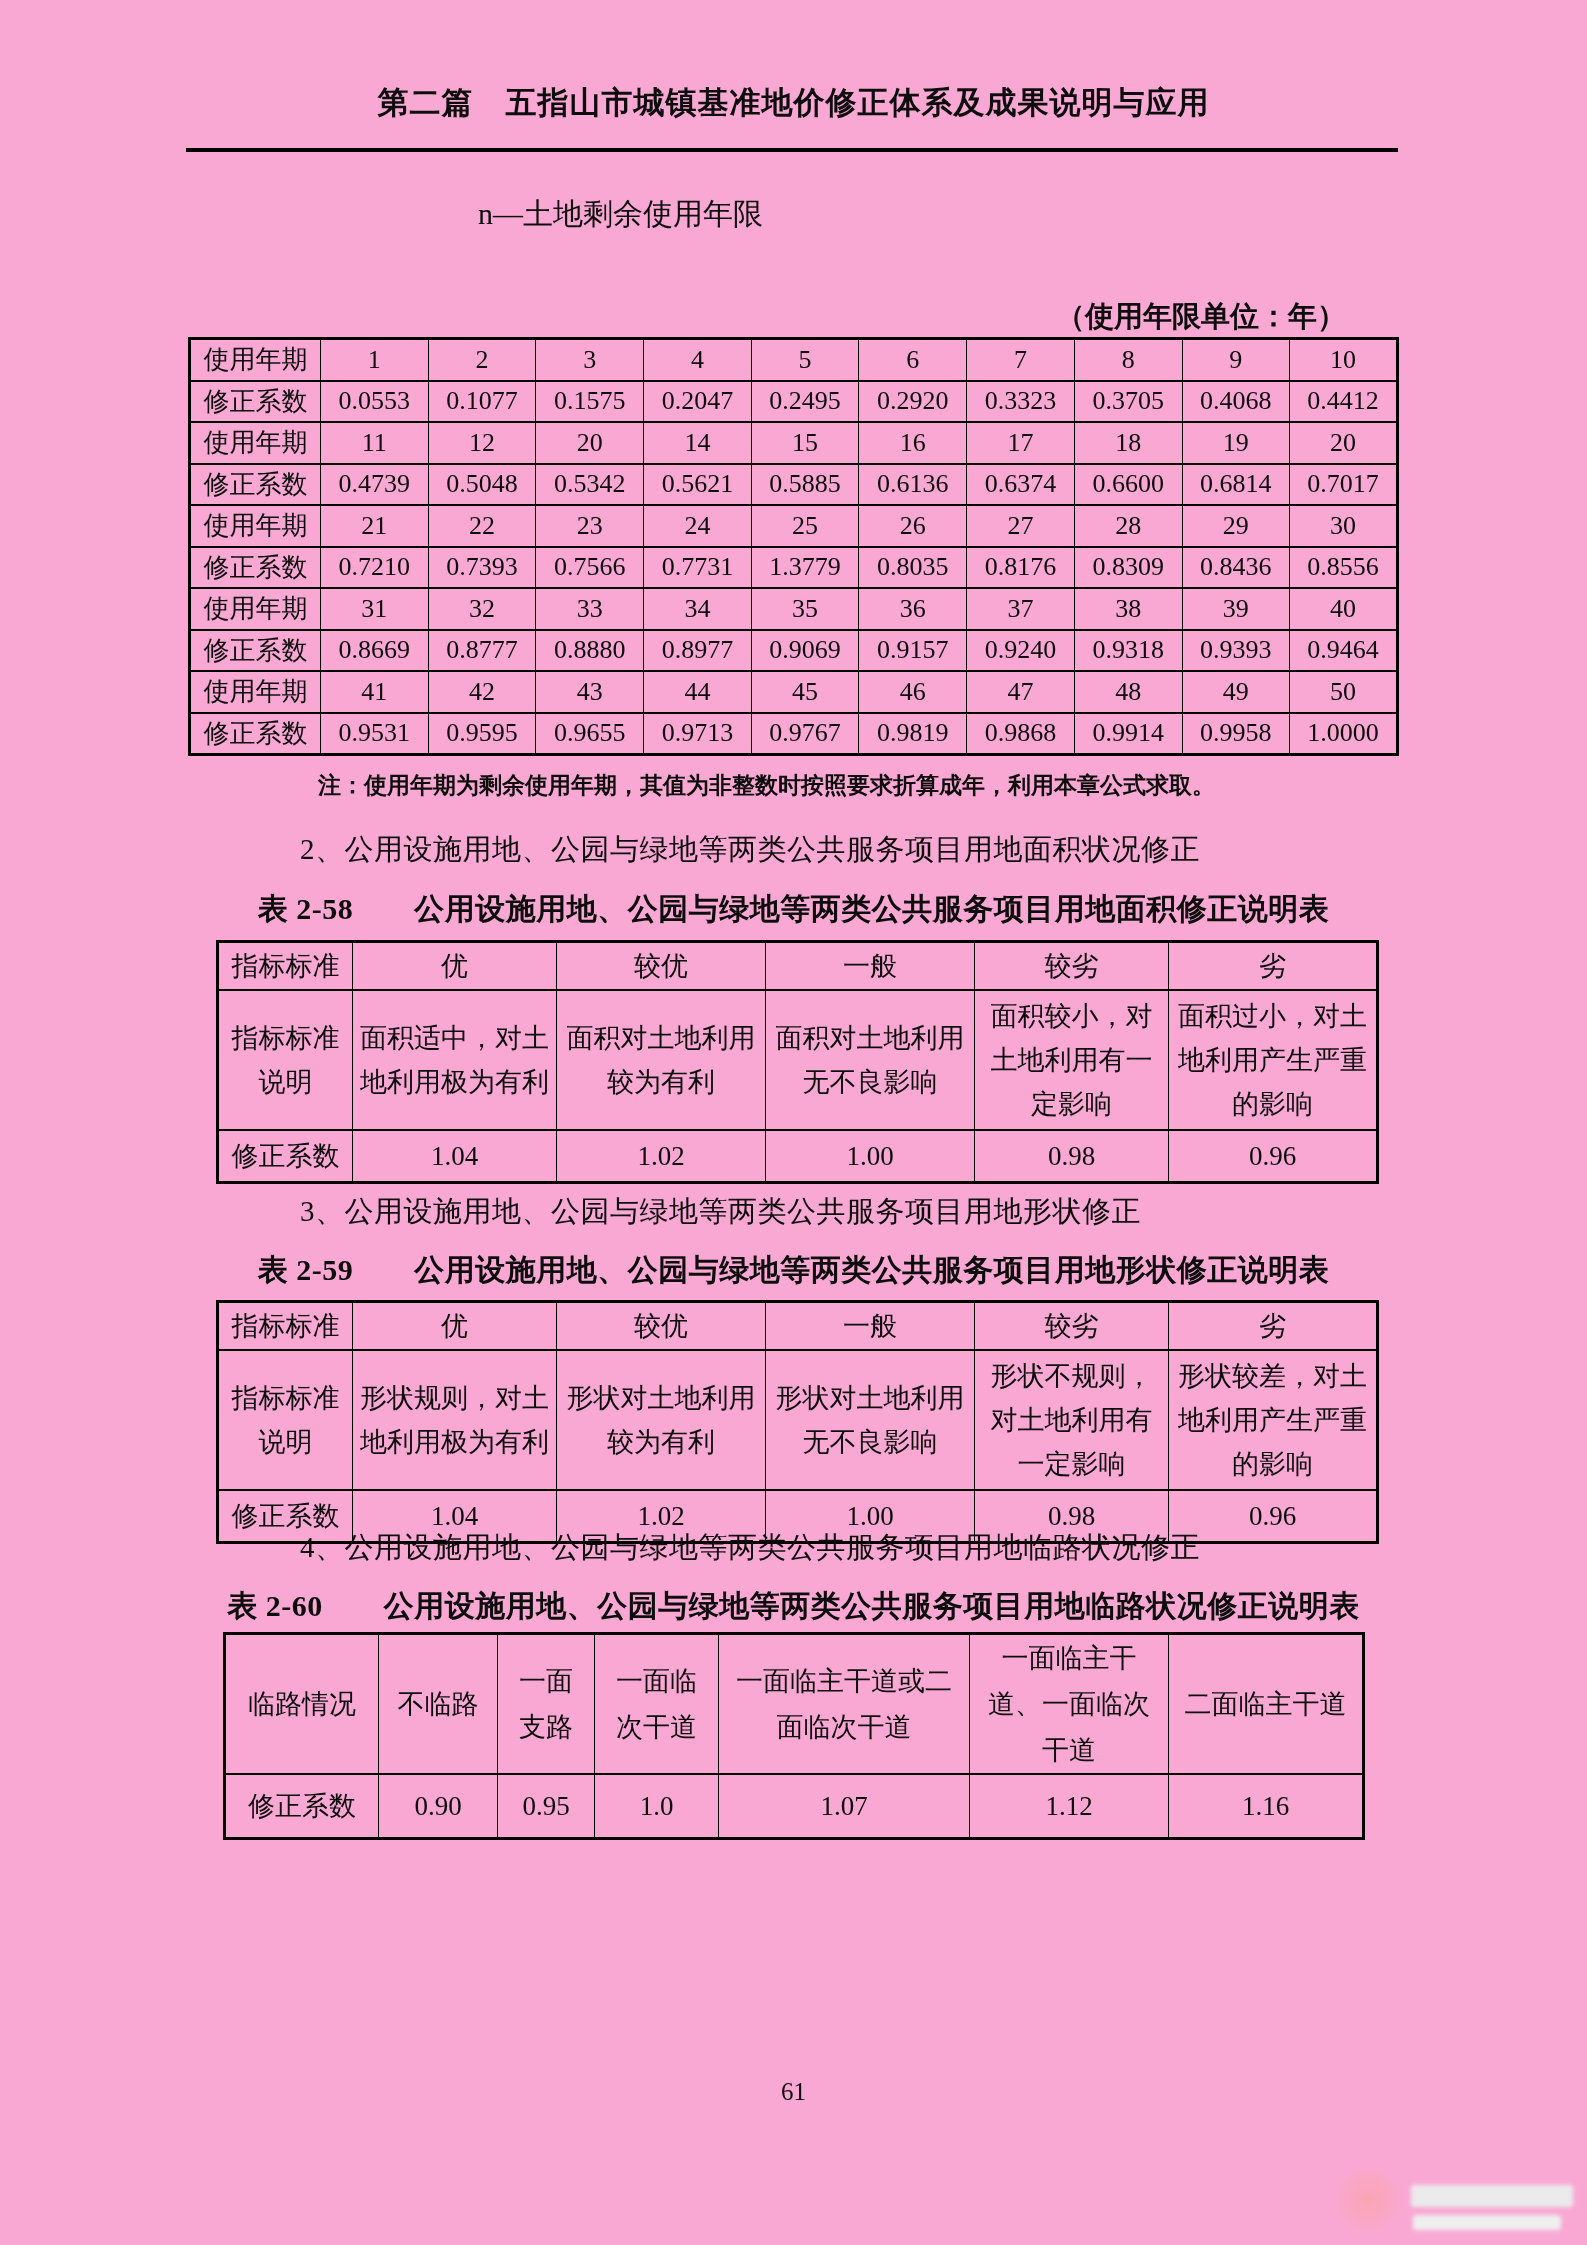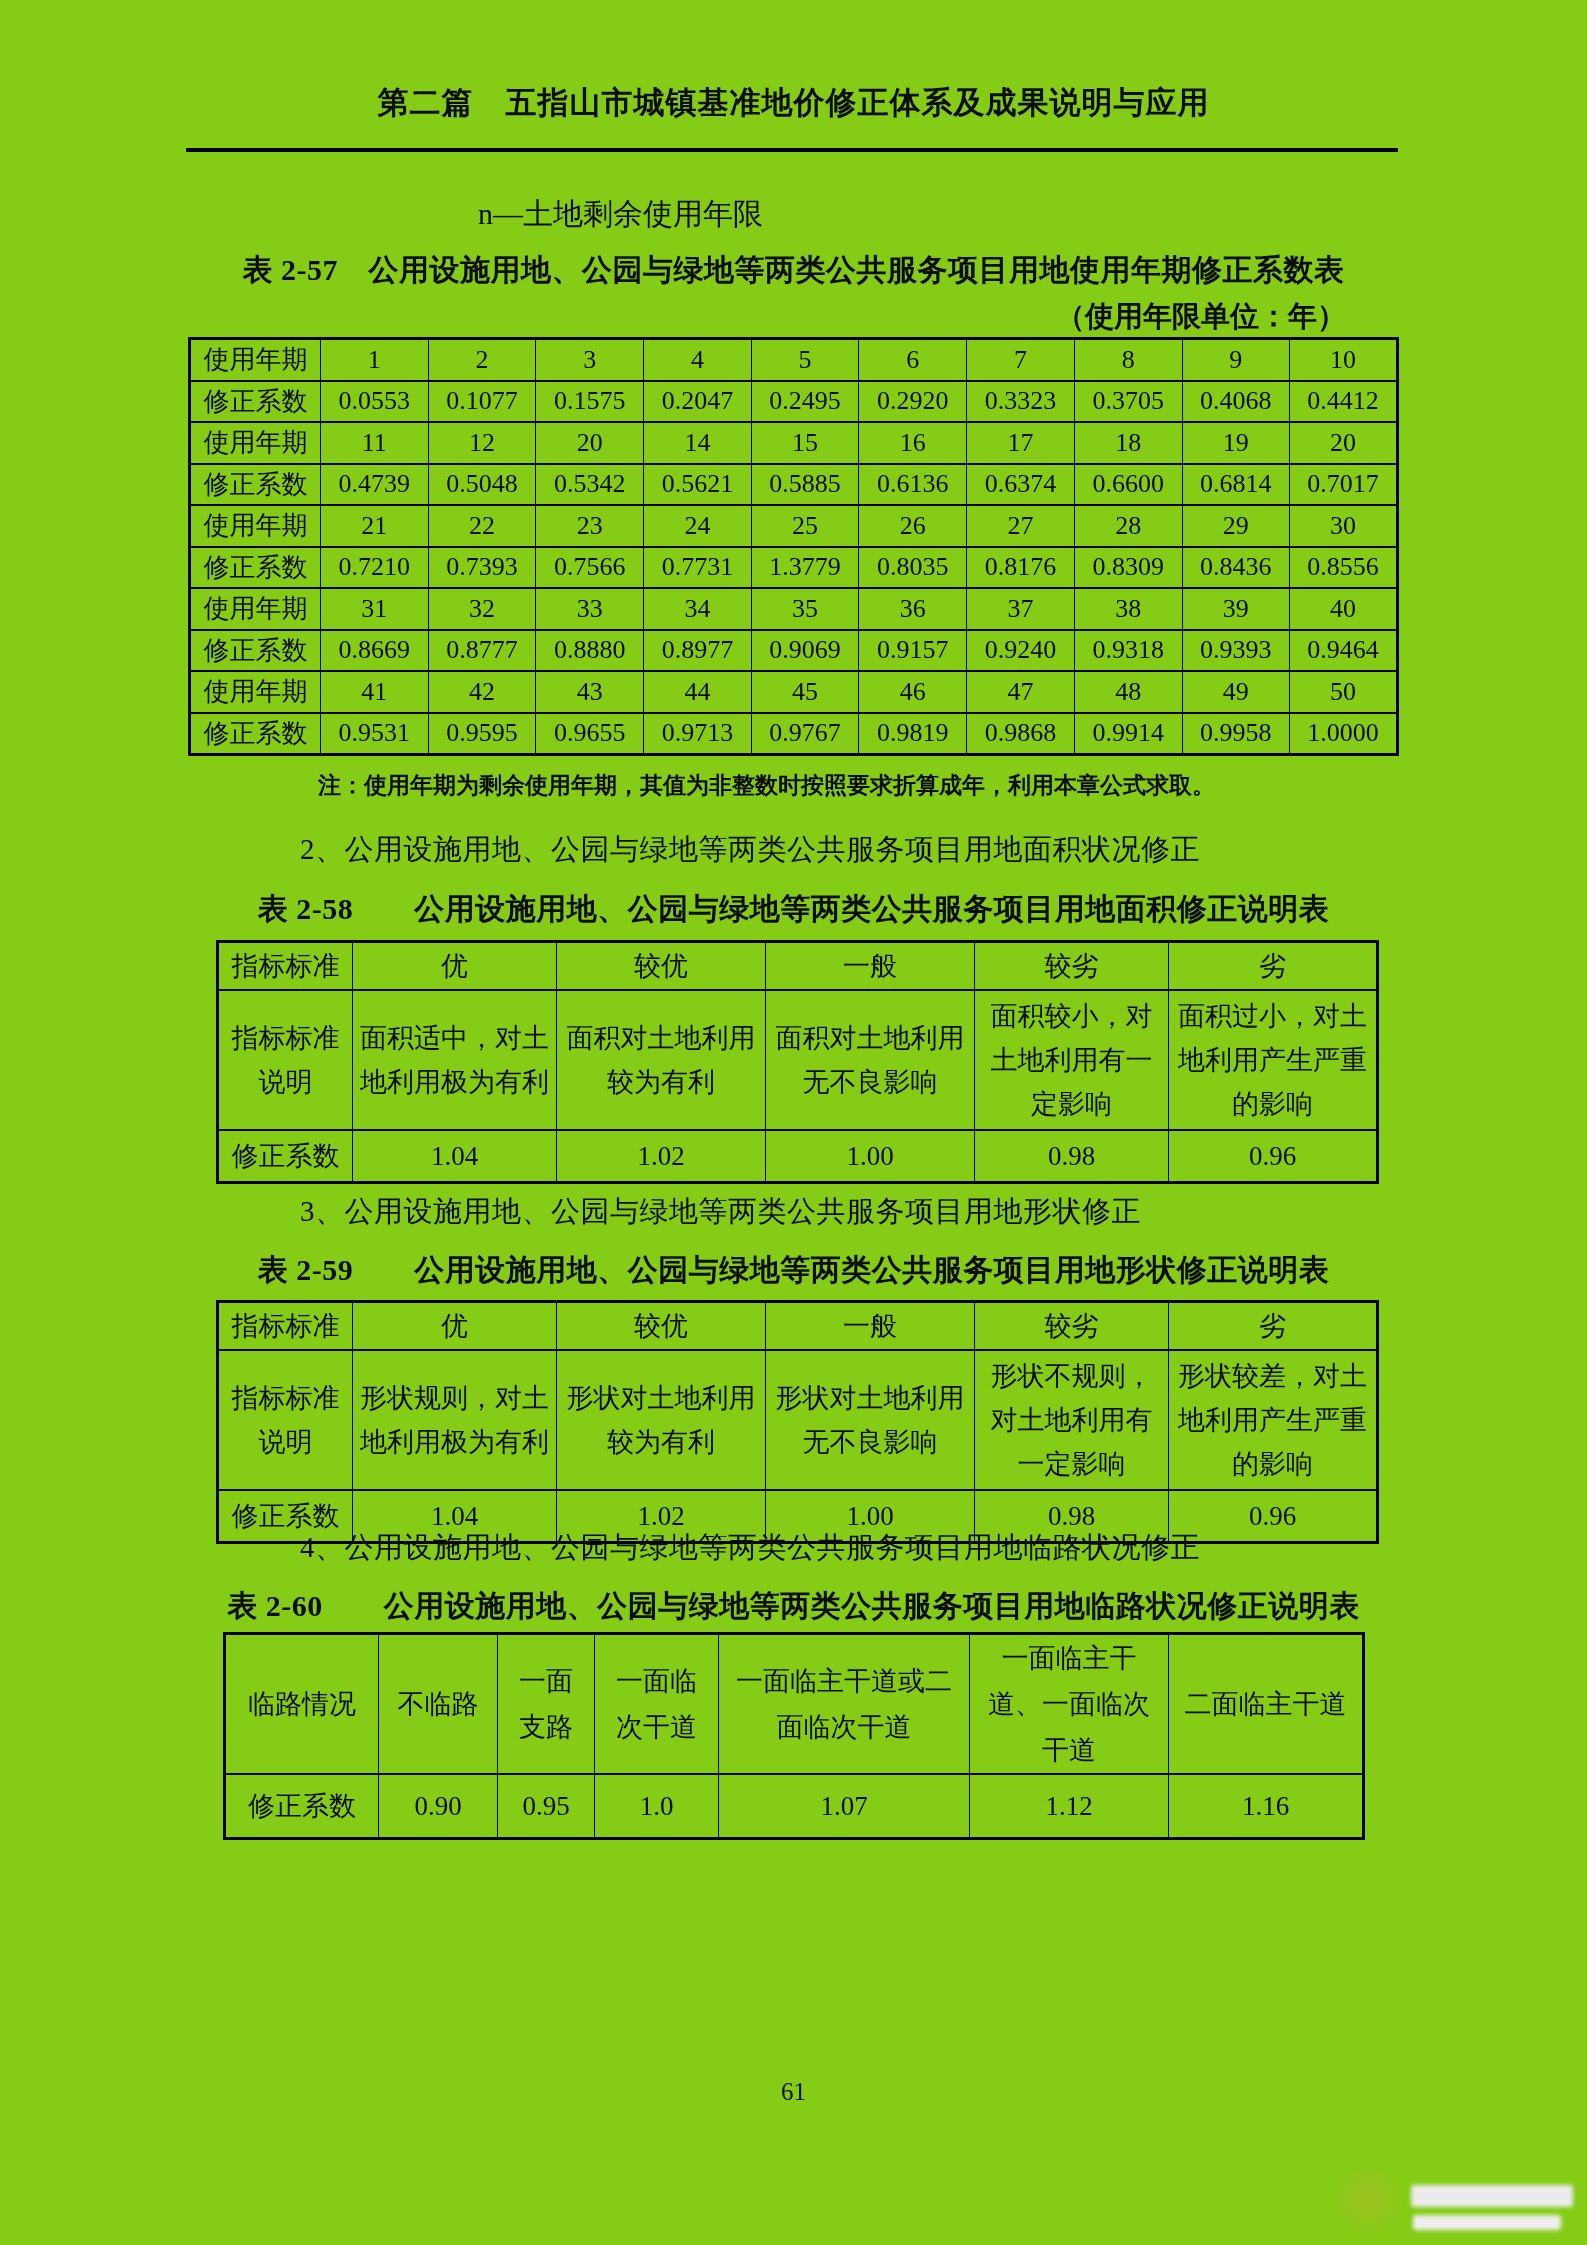--- a/index.html
+++ b/index.html
@@ -1,19 +1,19 @@
 <!DOCTYPE html>
 <html><head>
 <meta charset="utf-8">
 <style>
   html,body{margin:0;padding:0;background:#ffffff;}
   .page{
     position:relative;
     width:1587px;height:2245px;
-    background:#84cc16;
+    background:#f9a8d4;
     color:#0d0d0d;
     font-family:"Liberation Serif","DejaVu Serif",serif;
     overflow:hidden;
   }
   .header-title{
     position:absolute;top:82px;left:0;width:100%;
     text-align:center;font-size:31px;font-weight:bold;letter-spacing:1px;
   }
   .header-rule{
     position:absolute;top:148px;left:186px;width:1212px;height:4px;background:#000;
@@ -89,21 +89,20 @@
 </head>
 <body>
 
 <div class="page">
 
   <div class="header-title">第二篇　五指山市城镇基准地价修正体系及成果说明与应用</div>
   <div class="header-rule"></div>
 
   <div class="n-line">n—土地剩余使用年限</div>
 
-  <div class="tbl-title t57-title">表 2-57　公用设施用地、公园与绿地等两类公共服务项目用地使用年期修正系数表</div>
   <div class="unit-line">（使用年限单位：年）</div>
 
   <table class="grid t57">
     <colgroup>
       <col style="width:131px">
       <col style="width:107.7px">
         <col style="width:107.7px">
         <col style="width:107.7px">
         <col style="width:107.7px">
         <col style="width:107.7px">

